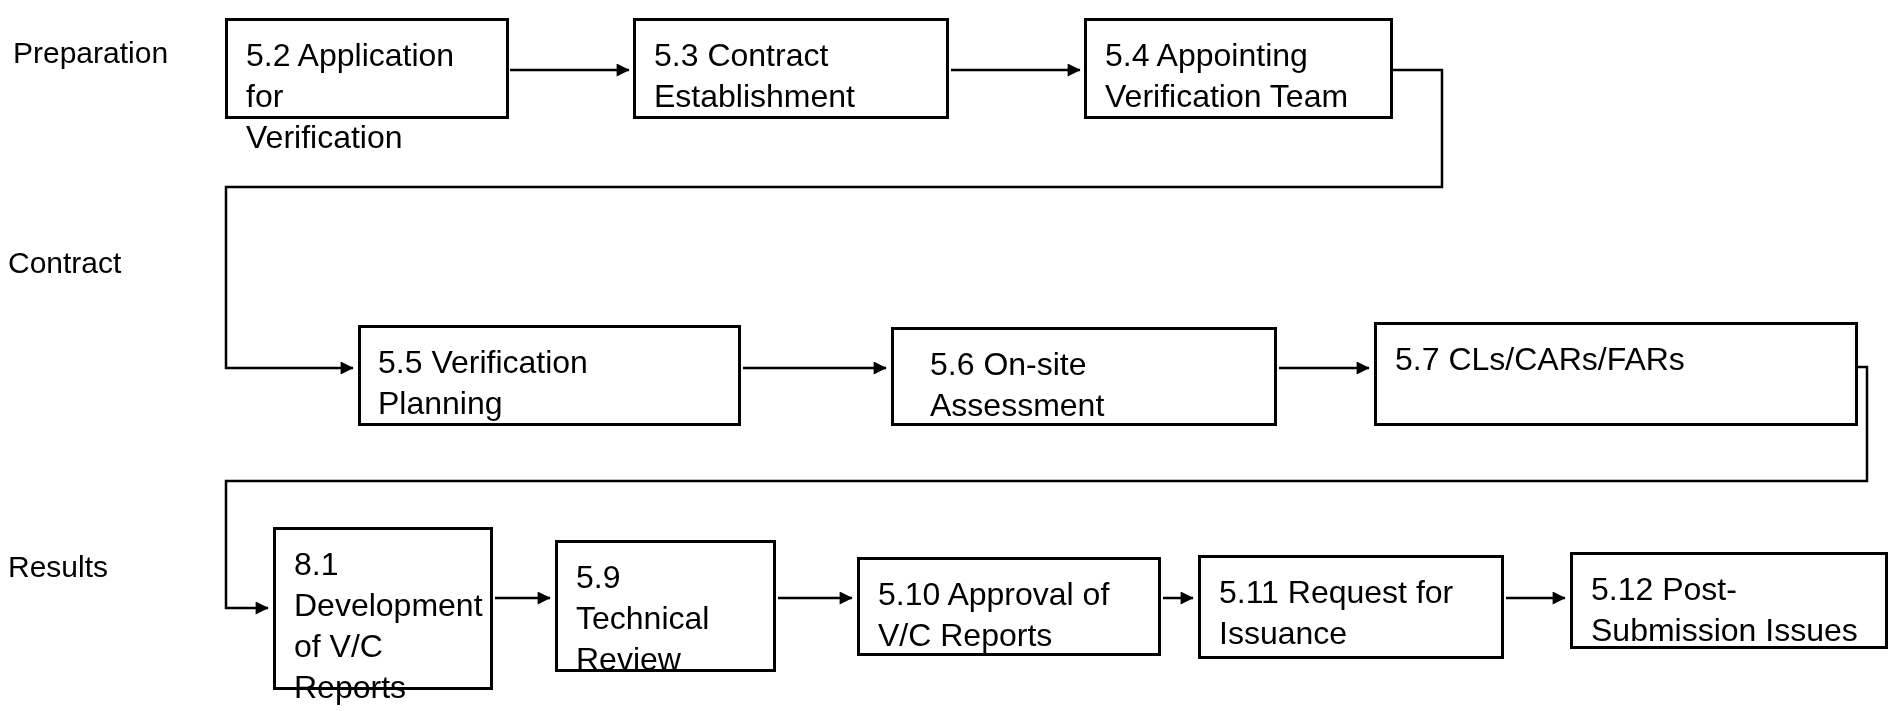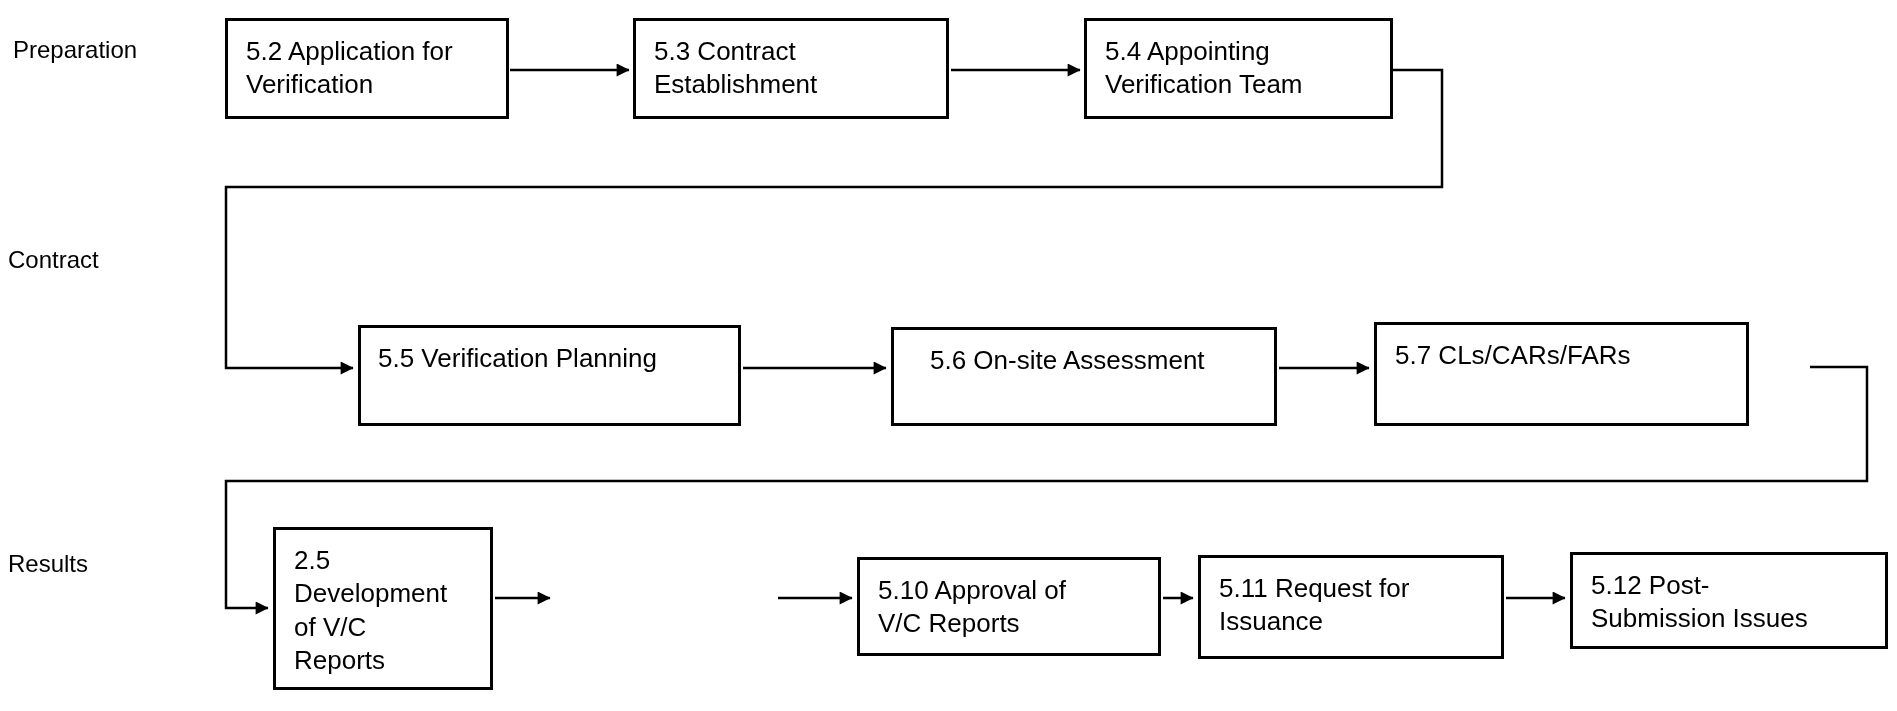--- a/index.html
+++ b/index.html
@@ -12,46 +12,46 @@
     font-family: "Liberation Sans", "DejaVu Sans", sans-serif;
     color: #000000;
   }
   .connector-layer {
     position: absolute;
     left: 0; top: 0;
     width: 1897px; height: 711px;
   }
   .row-label {
     position: absolute;
-    font-size: 24px;
+    font-size: 30px;
     line-height: 1;
     color: #000000;
     white-space: nowrap;
     text-align: center;
   }
   #lbl-prep { left: 13px;  top: 38px;  }
   #lbl-exec { left: 8px;   top: 248px; }
   #lbl-res  { left: 8px;   top: 552px; }
   .box {
     position: absolute;
     box-sizing: border-box;
     border: 3px solid #000000;
     background: #ffffff;
-    font-size: 26px;
+    font-size: 32px;
     line-height: 1.28;
     padding: 14px 18px;
     white-space: pre-line;
     color: #000000;
   }
   #b52  { left: 225px;  top: 18px;  width: 284px; height: 101px; }
   #b53  { left: 633px;  top: 18px;  width: 316px; height: 101px; }
   #b54  { left: 1084px; top: 18px;  width: 309px; height: 101px; }
   #b55  { left: 358px;  top: 325px; width: 383px; height: 101px; padding-left: 17px; }
   #b56  { left: 891px;  top: 327px; width: 386px; height: 99px; padding-left: 36px;  }
-  #b57  { left: 1374px; top: 322px; width: 375px; height: 104px; }
+  #b57  { left: 1374px; top: 322px; width: 484px; height: 104px; }
   #b58  { left: 273px;  top: 527px; width: 220px; height: 163px; }
   #b59  { left: 555px;  top: 540px; width: 221px; height: 132px; }
   #b510 { left: 857px;  top: 557px; width: 304px; height: 99px;  }
   #b511 { left: 1198px; top: 555px; width: 306px; height: 104px; }
   #b512 { left: 1570px; top: 552px; width: 318px; height: 97px; }
 </style>
 </head>
 <body>
 
 <div class="canvas">
@@ -87,24 +87,26 @@
 Verification</div>
   <div class="box" id="b53">5.3 Contract
 Establishment</div>
   <div class="box" id="b54">5.4 Appointing
 Verification Team</div>
 
   <div class="box" id="b55">5.5 Verification Planning</div>
   <div class="box" id="b56">5.6 On-site Assessment</div>
   <div class="box" id="b57">5.7 CLs/CARs/FARs</div>
 
-  <div class="box" id="b58">2.5
+  <div class="box" id="b58">8.1
 Development
 of V/C
 Reports</div>
+  <div class="box" id="b59">5.9 Technical
+Review</div>
   <div class="box" id="b510">5.10 Approval of
 V/C Reports</div>
   <div class="box" id="b511">5.11 Request for
 Issuance</div>
   <div class="box" id="b512">5.12 Post-
 Submission Issues</div>
 
 </div>
 
 </body></html>

